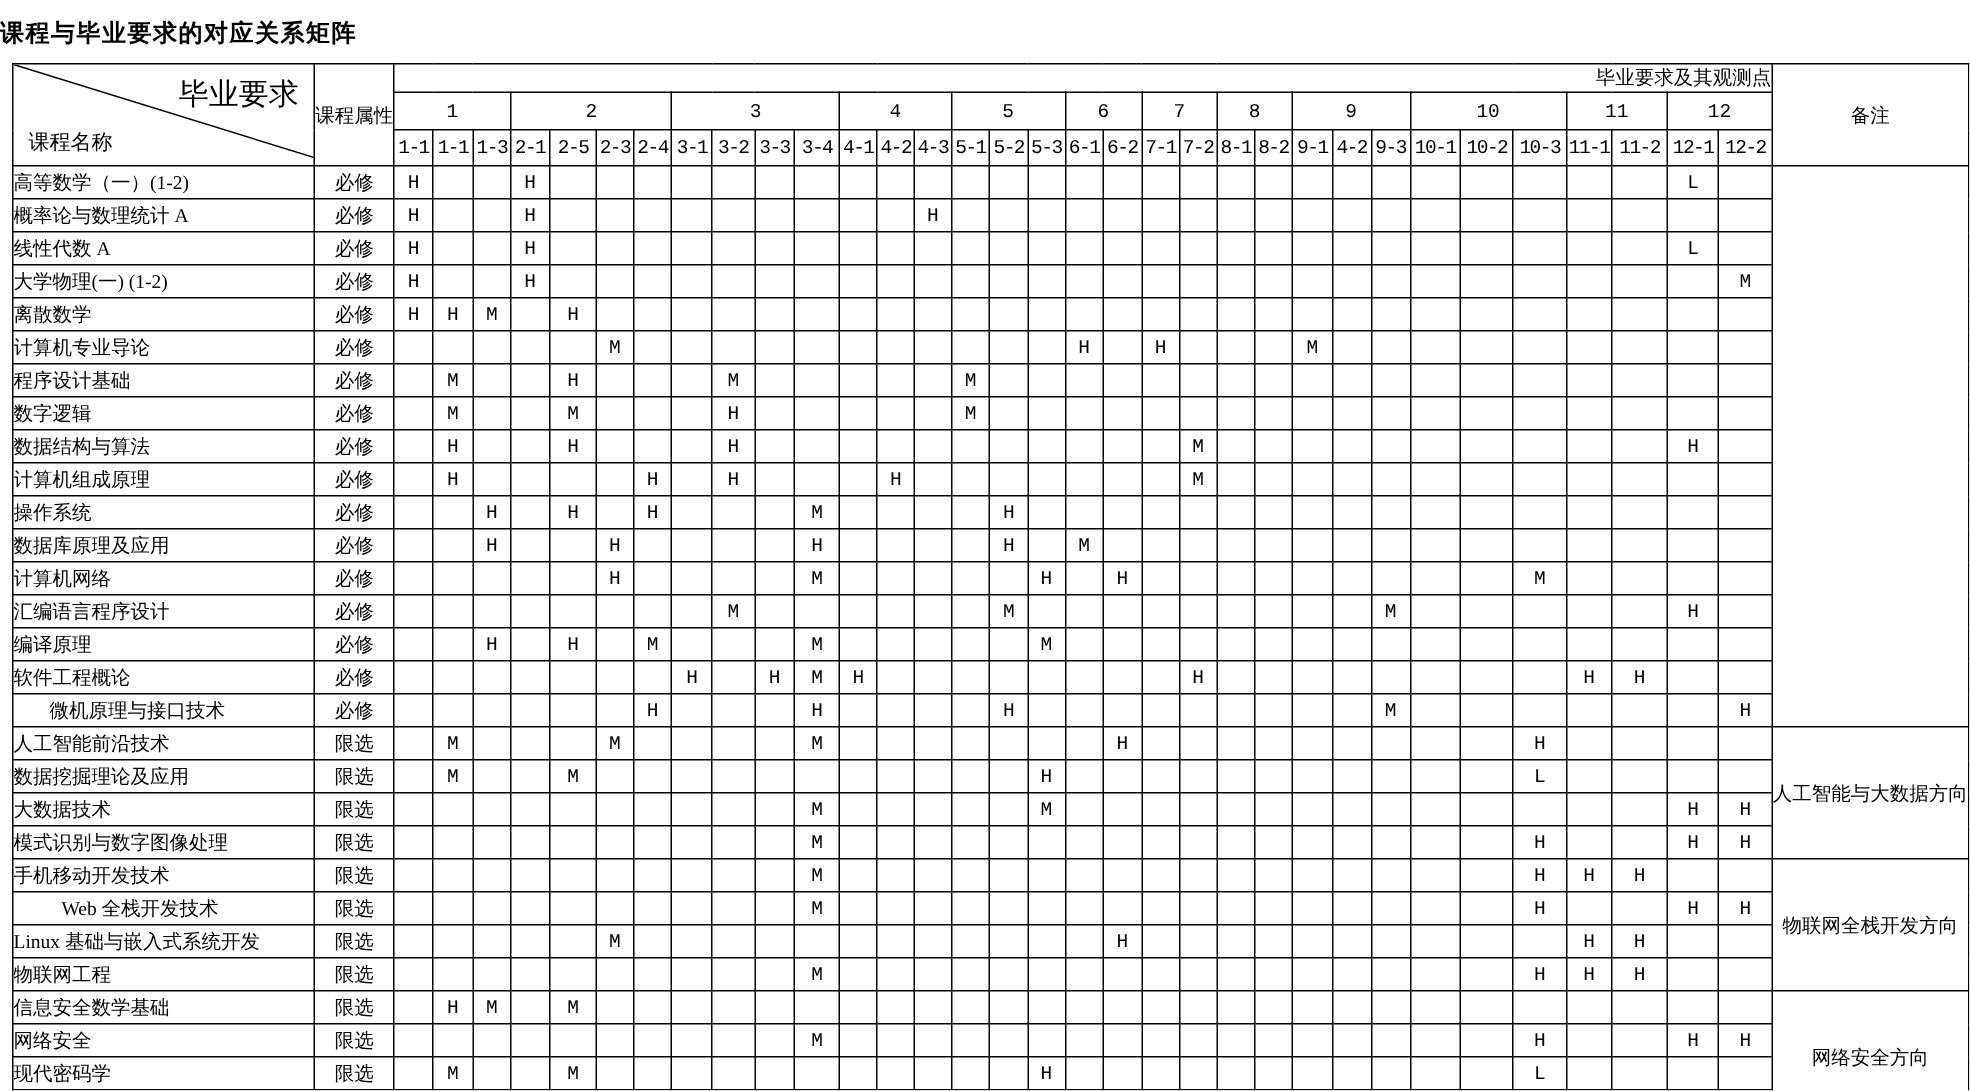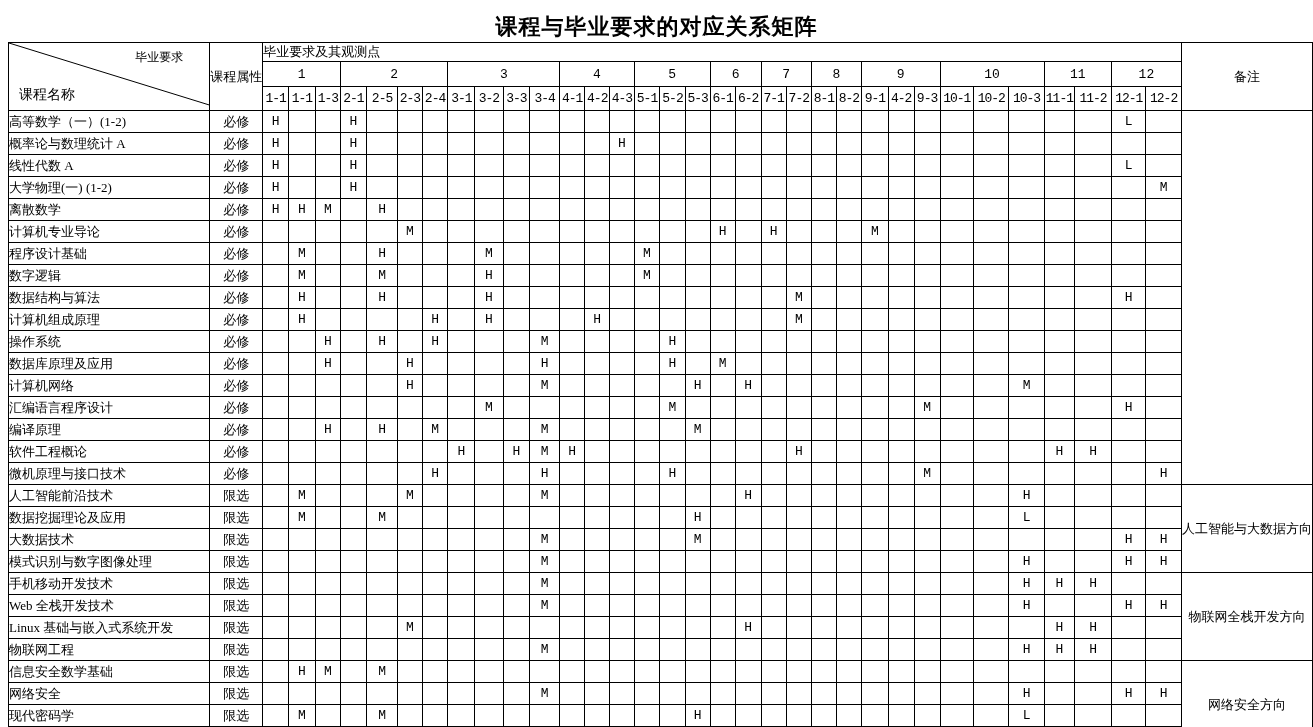--- a/index.html
+++ b/index.html
@@ -1,28 +1,28 @@
 <!DOCTYPE html>
 <html><head>
 <meta charset="utf-8">
 <style>
   html,body{margin:0;padding:0;background:#fff;}
   .page{position:relative;width:1313px;height:727px;background:#fff;overflow:hidden;
         font-family:"Liberation Serif","DejaVu Serif",serif;color:#000;}
-  .title{position:absolute;top:12px;left:0;width:100%;text-align:center;
-         font-size:22px;font-weight:bold;letter-spacing:1px;}
+  .title{position:absolute;top:12px;left:0;width:100%;
+         font-size:16px;font-weight:bold;letter-spacing:1px;}
   table.matrix{position:absolute;left:8px;top:42px;border-collapse:collapse;table-layout:fixed;}
   table.matrix td{border:1px solid #000;padding:0;font-size:13px;overflow:hidden;
                   white-space:nowrap;vertical-align:middle;}
   td.corner{position:relative;}
   td.corner svg{position:absolute;left:0;top:0;}
-  .corner-top{position:absolute;top:6px;right:26px;font-size:12px;}
+  .corner-top{position:absolute;top:6px;right:10px;font-size:20px;}
   .corner-bot{position:absolute;bottom:6px;left:10px;font-size:14px;}
   td.attrhead{text-align:center;font-size:14px;line-height:16px;white-space:normal;}
-  td.mhead{text-align:left;font-size:14px;height:18px;}
+  td.mhead{text-align:right;font-size:14px;height:18px;}
   td.ghead{text-align:center;font-family:"Liberation Mono","DejaVu Sans Mono",monospace;
            font-size:13px;height:24px;}
   td.shead{text-align:center;font-family:"Liberation Mono","DejaVu Sans Mono",monospace;
            font-size:11px;height:23px;letter-spacing:-1px;}
   td.cname{padding-left:2px;height:21px;font-size:13px;}
   td.cattr{text-align:center;font-size:13px;}
   td.mark{text-align:center;font-family:"Liberation Mono","DejaVu Sans Mono",monospace;
           font-size:13px;}
   td.remark{text-align:center;font-size:13px;white-space:normal;line-height:17px;
             word-break:break-all;padding:0 3px;}
@@ -721,21 +721,21 @@
           <td class="mark"></td>
           <td class="mark"></td>
           <td class="mark"></td>
           <td class="mark"></td>
           <td class="mark">H</td>
           <td class="mark">H</td>
           <td class="mark"></td>
           <td class="mark"></td>
         </tr>
         <tr>
-          <td class="cname" style="height: 21px;">微机原理与接口技术</td>
+          <td class="cname" style="height: 21px; padding-left: 24px;">微机原理与接口技术</td>
           <td class="cattr">必修</td>
           <td class="mark"></td>
           <td class="mark"></td>
           <td class="mark"></td>
           <td class="mark"></td>
           <td class="mark"></td>
           <td class="mark"></td>
           <td class="mark">H</td>
           <td class="mark"></td>
           <td class="mark"></td>
@@ -945,21 +945,21 @@
           <td class="mark"></td>
           <td class="mark"></td>
           <td class="mark">H</td>
           <td class="mark">H</td>
           <td class="mark">H</td>
           <td class="mark"></td>
           <td class="mark"></td>
           <td class="remark" rowspan="4">物联网全栈开发方向</td>
         </tr>
         <tr>
-          <td class="cname" style="height: 21px;">Web 全栈开发技术</td>
+          <td class="cname" style="height: 21px; padding-left: 32px;">Web 全栈开发技术</td>
           <td class="cattr">限选</td>
           <td class="mark"></td>
           <td class="mark"></td>
           <td class="mark"></td>
           <td class="mark"></td>
           <td class="mark"></td>
           <td class="mark"></td>
           <td class="mark"></td>
           <td class="mark"></td>
           <td class="mark"></td>

